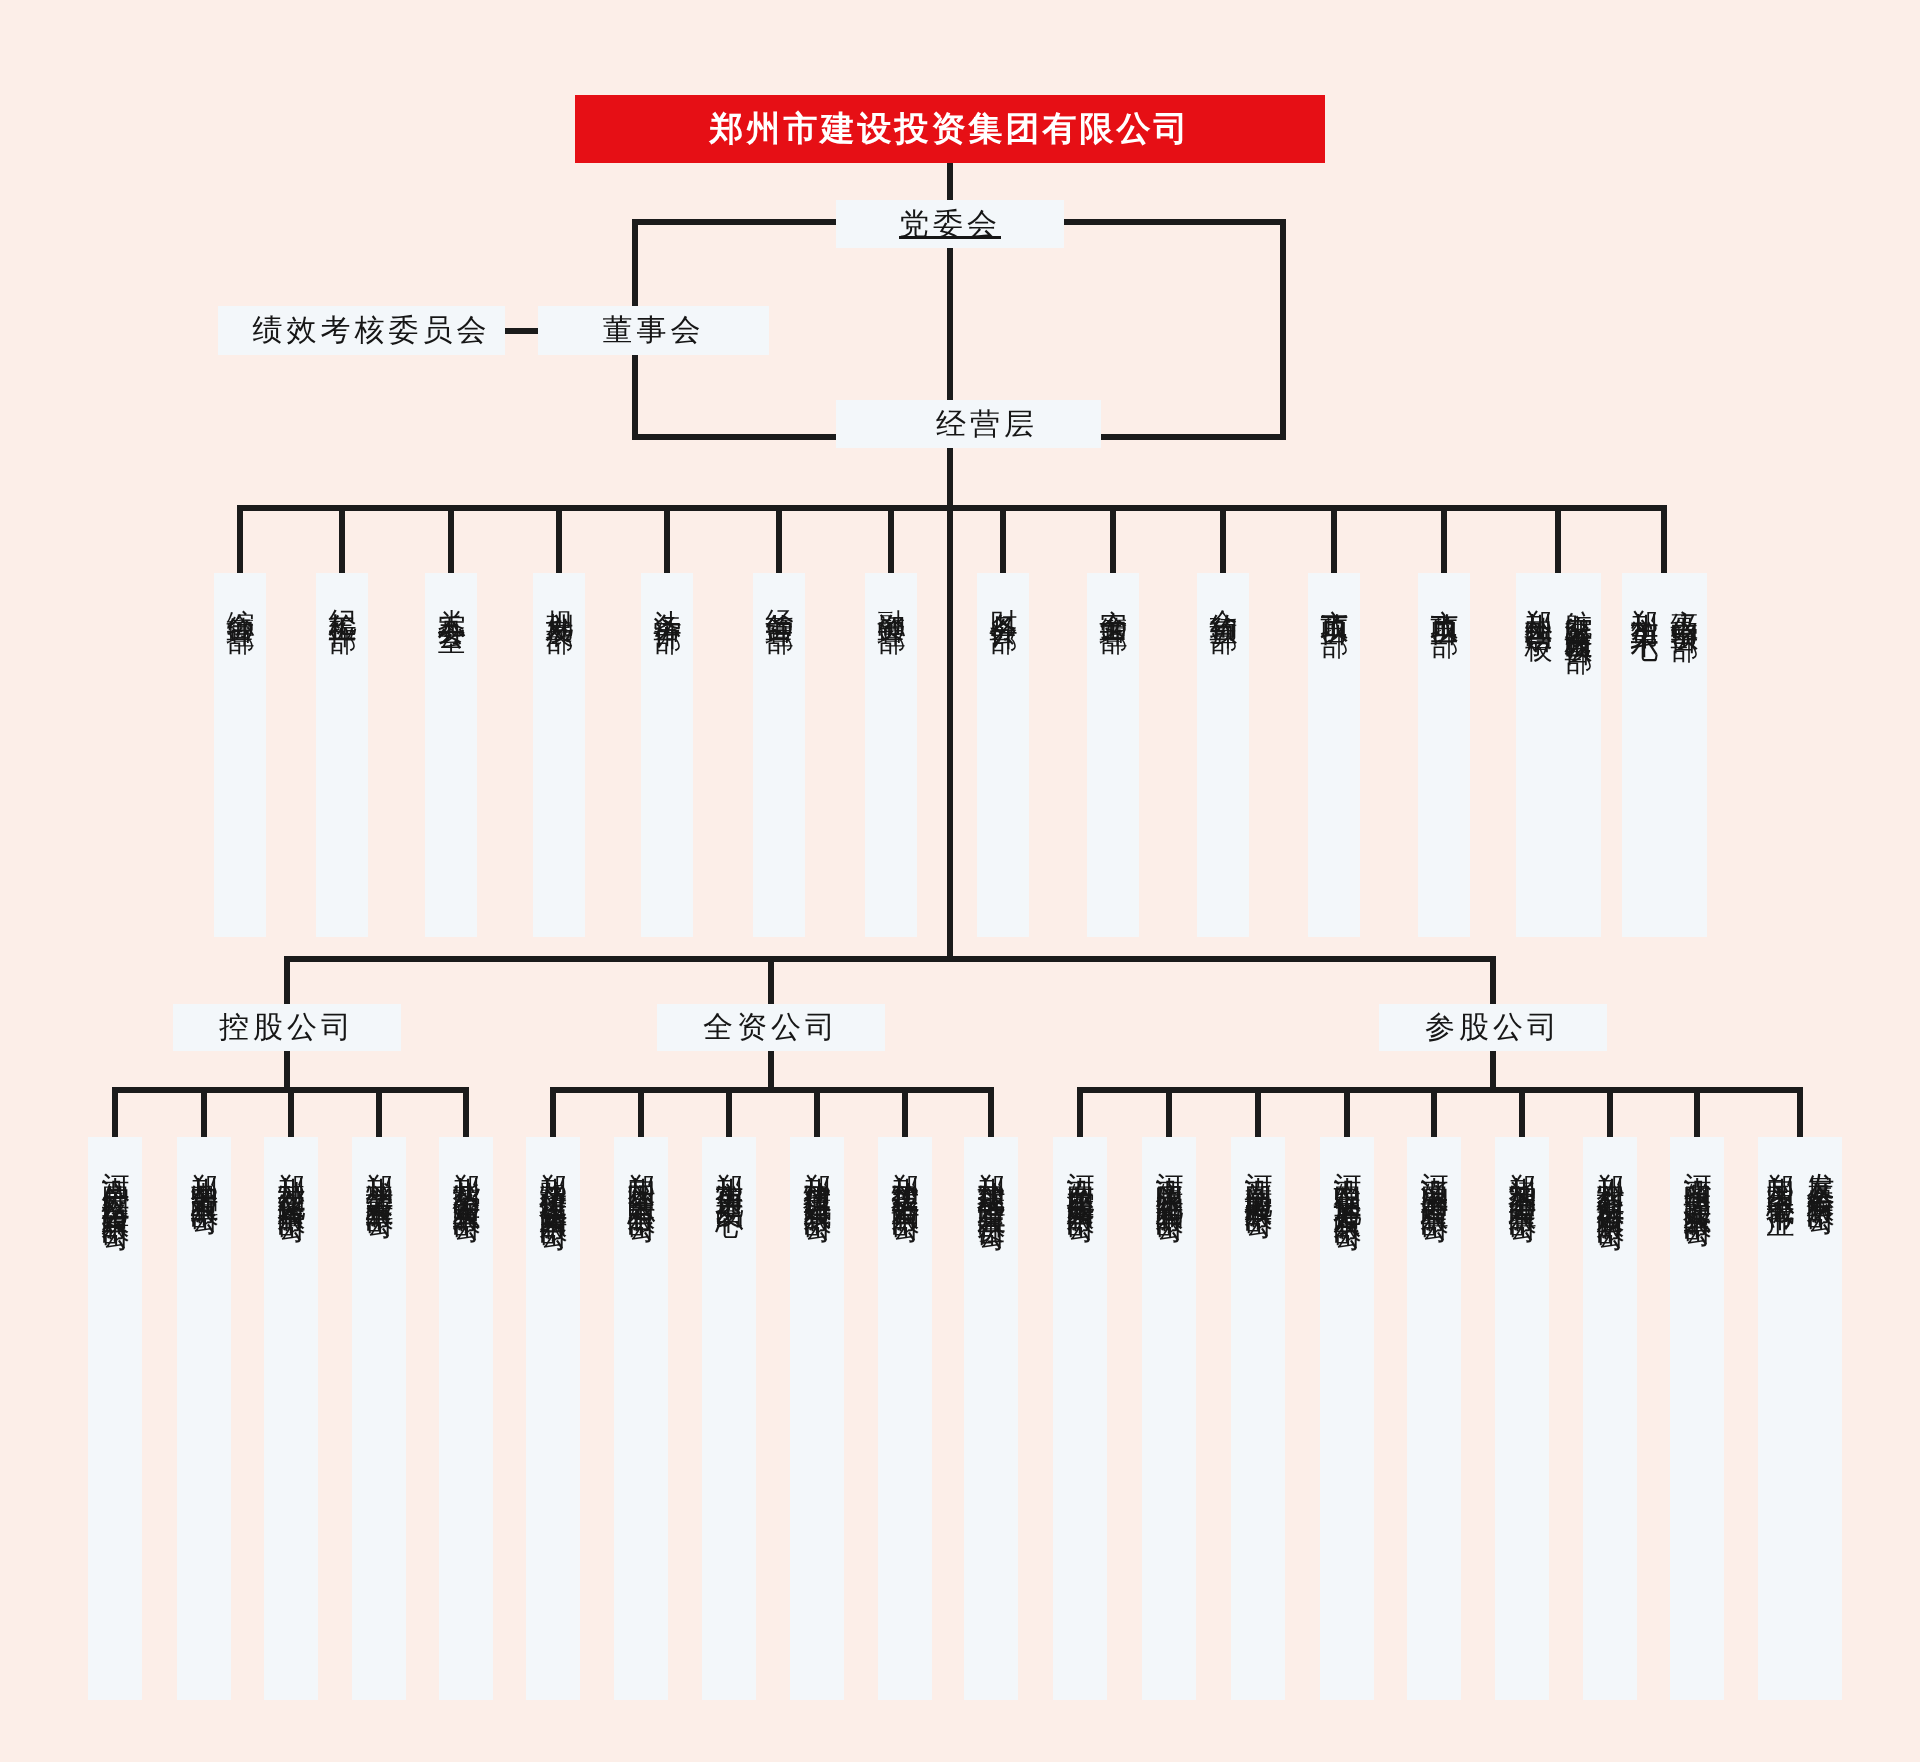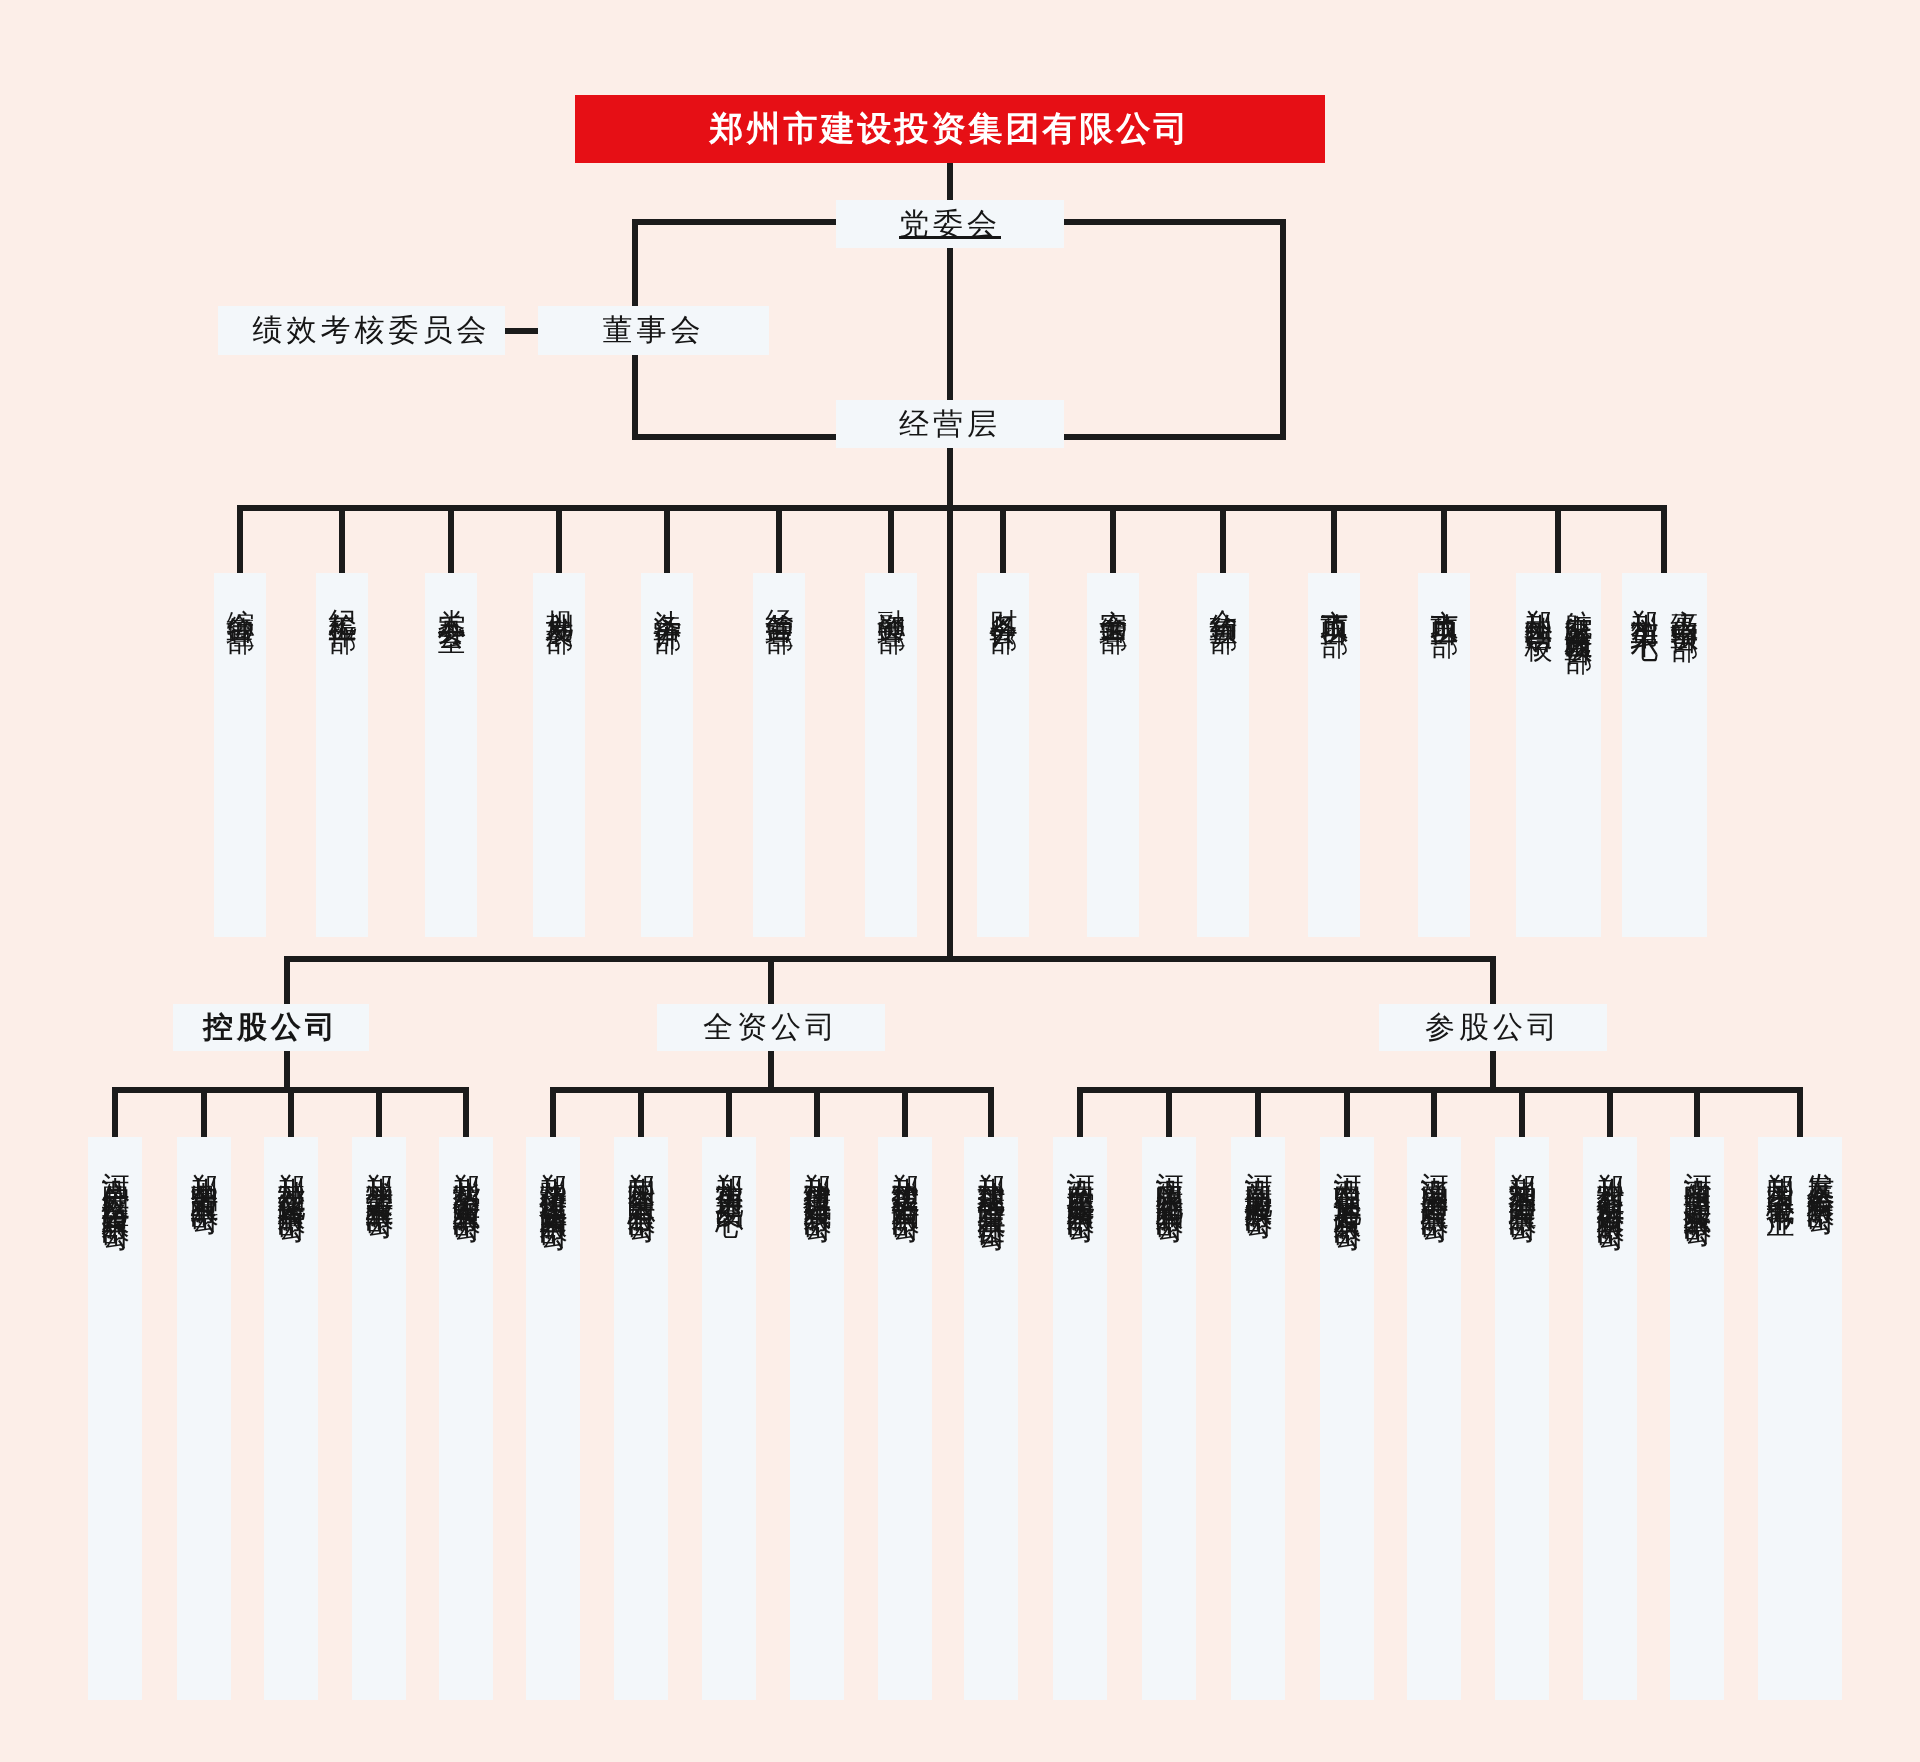--- a/index.html
+++ b/index.html
@@ -31,21 +31,21 @@
     color:var(--text);white-space:pre-line;
   }
   #banner{
     position:absolute;left:575px;top:95px;width:750px;height:68px;
     background:var(--red);color:#ffffff;display:flex;align-items:center;justify-content:center;
     font-size:34px;font-weight:bold;letter-spacing:3px;white-space:nowrap;
   }
   #party-box{left:836px;top:200px;width:228px;height:48px;text-decoration:underline;}
   #assess-box{left:218px;top:306px;width:267px;height:49px;padding-left:20px;}
   #board-box{left:538px;top:306px;width:231px;height:49px;text-align:right;}
-  #mgmt-box{left:836px;top:400px;width:228px;height:48px;}
+  #mgmt-box{left:836px;top:400px;width:228px;height:48px;padding-left:37px;}
 </style>
 </head>
 <body>
 
 <div id="canvas">
   <div id="lines">
       <div class="line" style="left: 947px; top: 163px; width: 6px; height: 39px;"></div>
       <div class="line" style="left: 632px; top: 219px; width: 654px; height: 6px;"></div>
       <div class="line" style="left: 632px; top: 434px; width: 654px; height: 6px;"></div>
       <div class="line" style="left: 632px; top: 219px; width: 6px; height: 221px;"></div>
@@ -148,21 +148,21 @@
         <div class="vtext">市政项目二部</div>
       </div>
       <div class="vbox" style="left: 1515.5px; top: 573px; width: 85px; height: 364px;">
         <div class="vtext">郑州外国语学校
 航空港区新校区项目部</div>
       </div>
       <div class="vbox" style="left: 1621.5px; top: 573px; width: 85px; height: 364px;">
         <div class="vtext">郑州市第六十七
 高级中学项目部</div>
       </div>
-      <div class="hbox" style="left: 173px; top: 1004px; width: 196px; height: 47px; font-weight: bold;">控股公司</div>
+      <div class="hbox" style="left: 173px; top: 1004px; width: 228px; height: 47px;">控股公司</div>
       <div class="vbox" style="left: 88px; top: 1137px; width: 54px; height: 563px;">
         <div class="vtext">河南户外广告网络传媒有限公司</div>
       </div>
       <div class="vbox" style="left: 177px; top: 1137px; width: 54px; height: 563px;">
         <div class="vtext">郑州中鼎置业有限公司</div>
       </div>
       <div class="vbox" style="left: 264px; top: 1137px; width: 54px; height: 563px;">
         <div class="vtext">郑州赫喆文化传播有限公司</div>
       </div>
       <div class="vbox" style="left: 352px; top: 1137px; width: 54px; height: 563px;">

